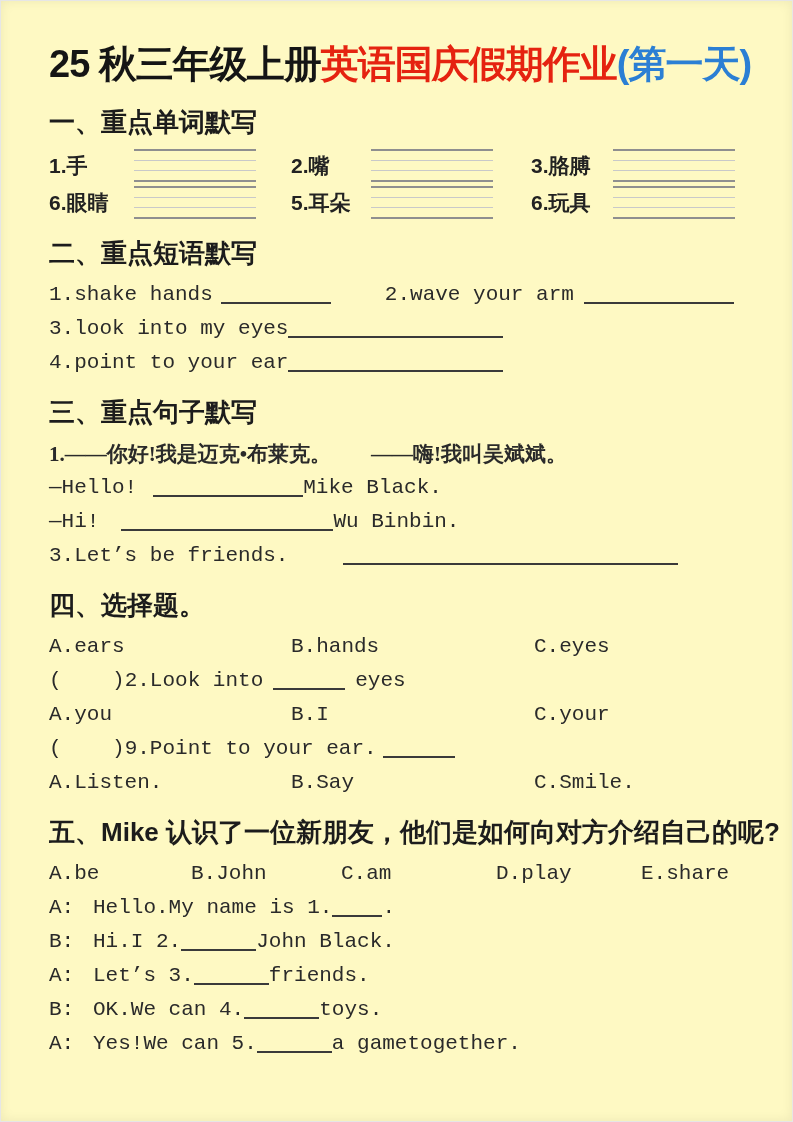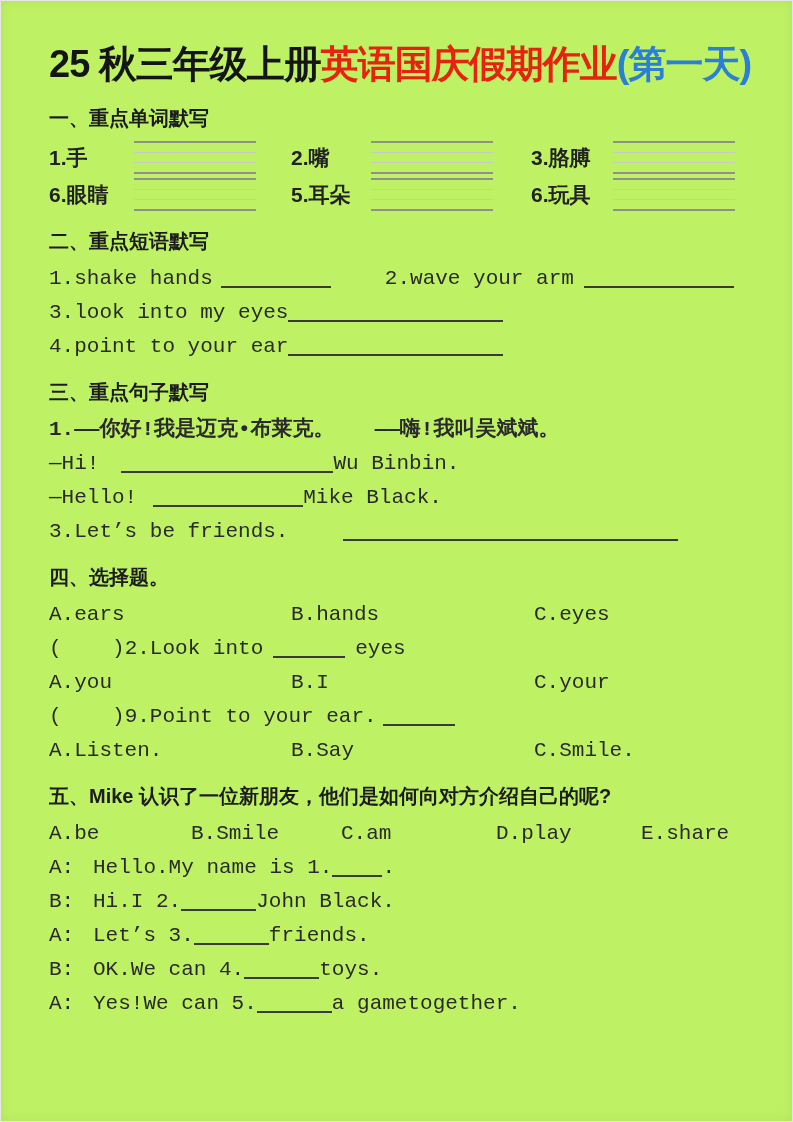--- a/index.html
+++ b/index.html
@@ -1,37 +1,37 @@
 <!DOCTYPE html>
 <html style="--red: #e52310; --blue: #2b7fd4; --text: #262626;"><head>
 <meta charset="utf-8">
 <style>
   html,body{margin:0;padding:0;background:#f2f2f2;}
   .page{
     width:793px;height:1122px;box-sizing:border-box;margin:0 auto;
-    background:#bef264;border:1px solid #e6e6e6;
+    background:#fef9c3;border:1px solid #e6e6e6;
     box-shadow:inset 0 0 12px rgba(0,0,0,.07);
     padding:30px 40px 0 48px;color:#262626;overflow:hidden;
     font-family:"Liberation Sans","DejaVu Sans",sans-serif;
   }
   .title{
     font-size:38px;font-weight:bold;letter-spacing:-1px;white-space:nowrap;
     margin:8px 0 10px 0;color:#151515;
   }
   .t-red{color:var(--red,#e52310);}
   .t-blue{color:var(--blue,#2b7fd4);}
   .h-sec{
-    font-size:20px;font-weight:bold;color:#1c1c1c;
+    font-size:26px;font-weight:bold;color:#1c1c1c;
     margin:15px 0 7px 0;white-space:nowrap;
   }
   .bl{
     font-family:"Liberation Mono","DejaVu Sans Mono",monospace;
     font-size:21px;height:34px;line-height:34px;white-space:nowrap;color:#2a2a2a;
   }
-  .cn{font-weight:bold;font-family:Liberation Mono, monospace;text-align:right;}
+  .cn{font-weight:bold;font-family:Liberation Serif, serif;text-align:right;}
   .blank{
     display:inline-block;border-bottom:2px solid #3a3a3a;
     height:18px;vertical-align:-4px;
   }
   .w50{width:50px}.w72{width:72px}.w75{width:75px}.w110{width:110px}
   .w128{width:128px}.w150{width:150px}.w212{width:212px}.w215{width:215px}.w335{width:335px}
   .ml8{margin-left:8px}.ml10{margin-left:10px}.ml14{margin-left:14px}
   .ml16{margin-left:16px}.ml22{margin-left:22px}.ml40{margin-left:40px}
   .ml42{margin-left:54px}.ml55{margin-left:55px}.ml6{margin-left:6px}
   .bracket{white-space:pre;}
@@ -118,22 +118,22 @@
     </div>
   </div>
 
   <div class="h-sec">二、重点短语默写</div>
   <div class="bl"><span>1.shake hands</span><span class="blank w110 ml8"></span><span class="ml42">2.wave your arm</span><span class="blank w150 ml10"></span></div>
   <div class="bl"><span>3.look into my eyes</span><span class="blank w215"></span></div>
   <div class="bl"><span>4.point to your ear</span><span class="blank w215"></span></div>
 
   <div class="h-sec">三、重点句子默写</div>
   <div class="bl"><span class="cn">1.——你好!我是迈克•布莱克。</span><span class="cn ml40">——嗨!我叫吴斌斌。</span></div>
+  <div class="bl"><span>—Hello!</span><span class="blank w150 ml16"></span><span>Mike Black.</span></div>
   <div class="bl"><span>—Hi!</span><span class="blank w212 ml22"></span><span>Wu Binbin.</span></div>
-  <div class="bl"><span>—Hello!</span><span class="blank w150 ml16"></span><span>Mike Black.</span></div>
   <div class="bl"><span>3.Let’s be friends.</span><span class="blank w335 ml55"></span></div>
 
   <div class="h-sec">四、选择题。</div>
   <div class="bl orow">
       <span class="oc1">A.ears</span>
       <span class="oc2">B.hands</span>
       <span class="oc3">C.eyes</span>
     </div>
   <div class="bl"><span class="bracket">(    )</span><span>2.Look into</span><span class="blank w72 ml10"></span><span class="ml10">eyes</span></div>
   <div class="bl orow">
@@ -144,21 +144,21 @@
   <div class="bl"><span class="bracket">(    )</span><span>9.Point to your ear.</span><span class="blank w72 ml6"></span></div>
   <div class="bl orow">
       <span class="oc1">A.Listen.</span>
       <span class="oc2">B.Say</span>
       <span class="oc3">C.Smile.</span>
     </div>
 
   <div class="h-sec">五、Mike 认识了一位新朋友，他们是如何向对方介绍自己的呢?</div>
   <div class="bl orow">
       <span class="wb1">A.be</span>
-      <span class="wb2">B.Smile</span>
+      <span class="wb2">B.John</span>
       <span class="wb3">C.am</span>
       <span class="wb4">D.play</span>
       <span class="wb5">E.share</span>
     </div>
 
   <div class="bl"><span class="speaker">A:</span><span>Hello.My name is 1.</span><span class="blank w50"></span><span>.</span></div>
   <div class="bl"><span class="speaker">B:</span><span>Hi.I 2.</span><span class="blank w75"></span><span>John Black.</span></div>
   <div class="bl"><span class="speaker">A:</span><span>Let’s 3.</span><span class="blank w75"></span><span>friends.</span></div>
   <div class="bl"><span class="speaker">B:</span><span>OK.We can 4.</span><span class="blank w75"></span><span>toys.</span></div>
   <div class="bl"><span class="speaker">A:</span><span>Yes!We can 5.</span><span class="blank w75"></span><span>a gametogether.</span></div>

